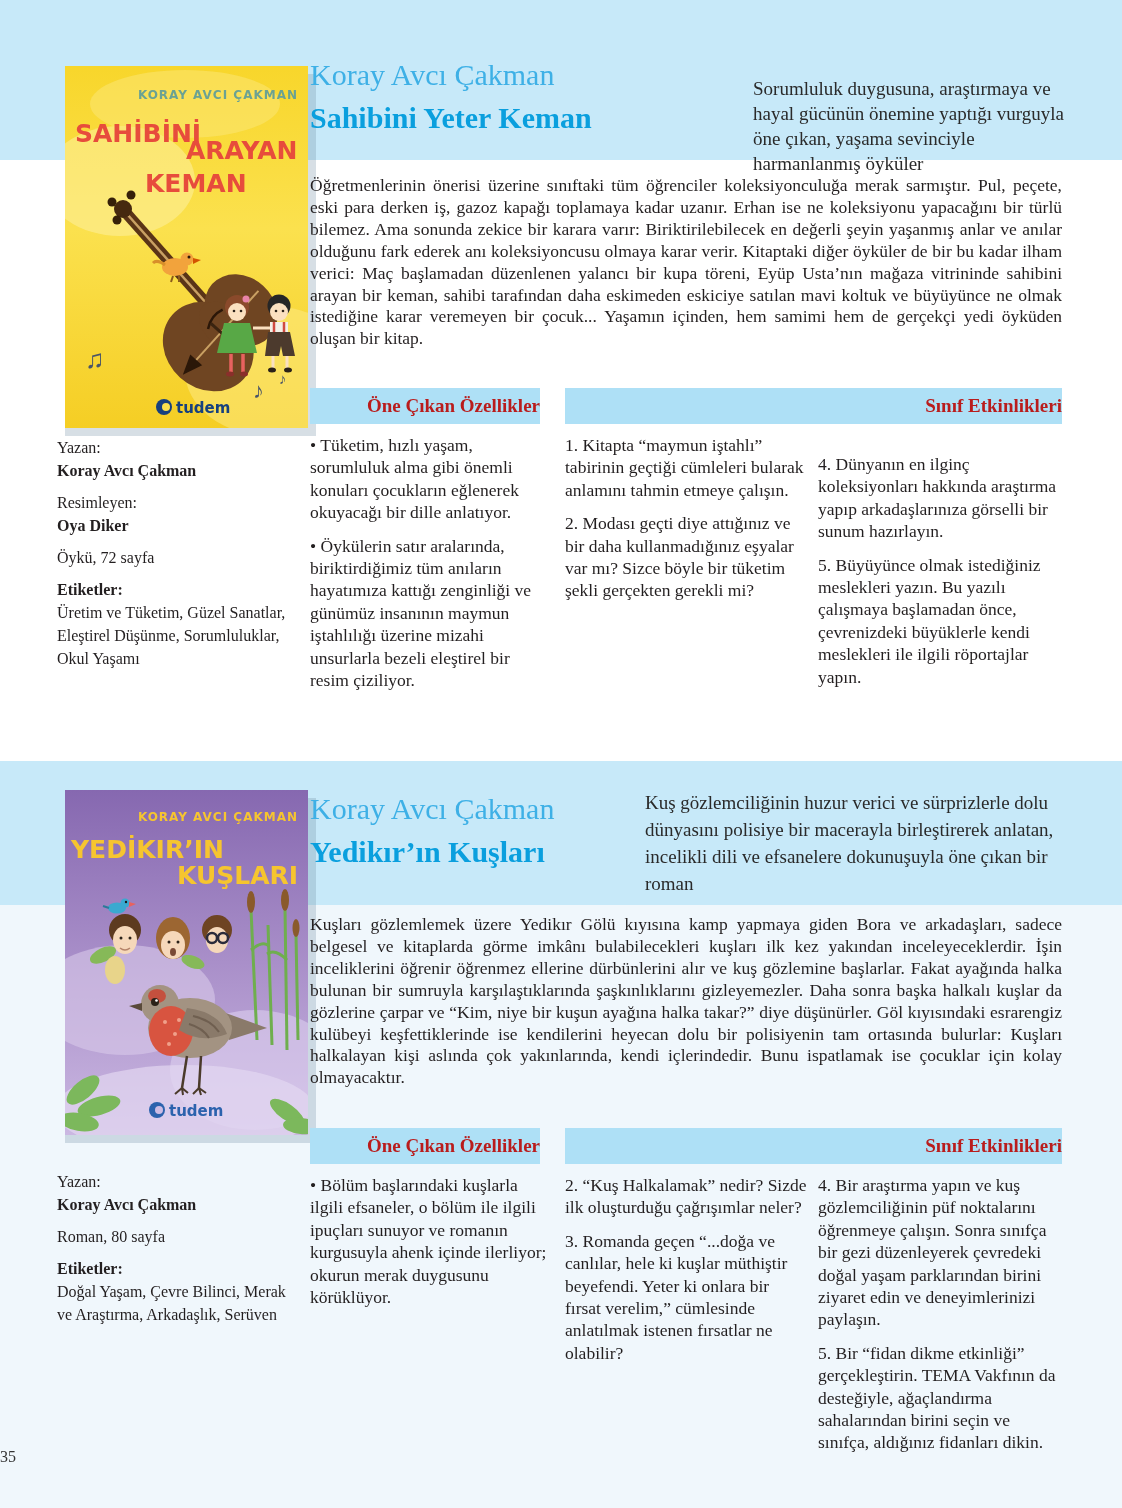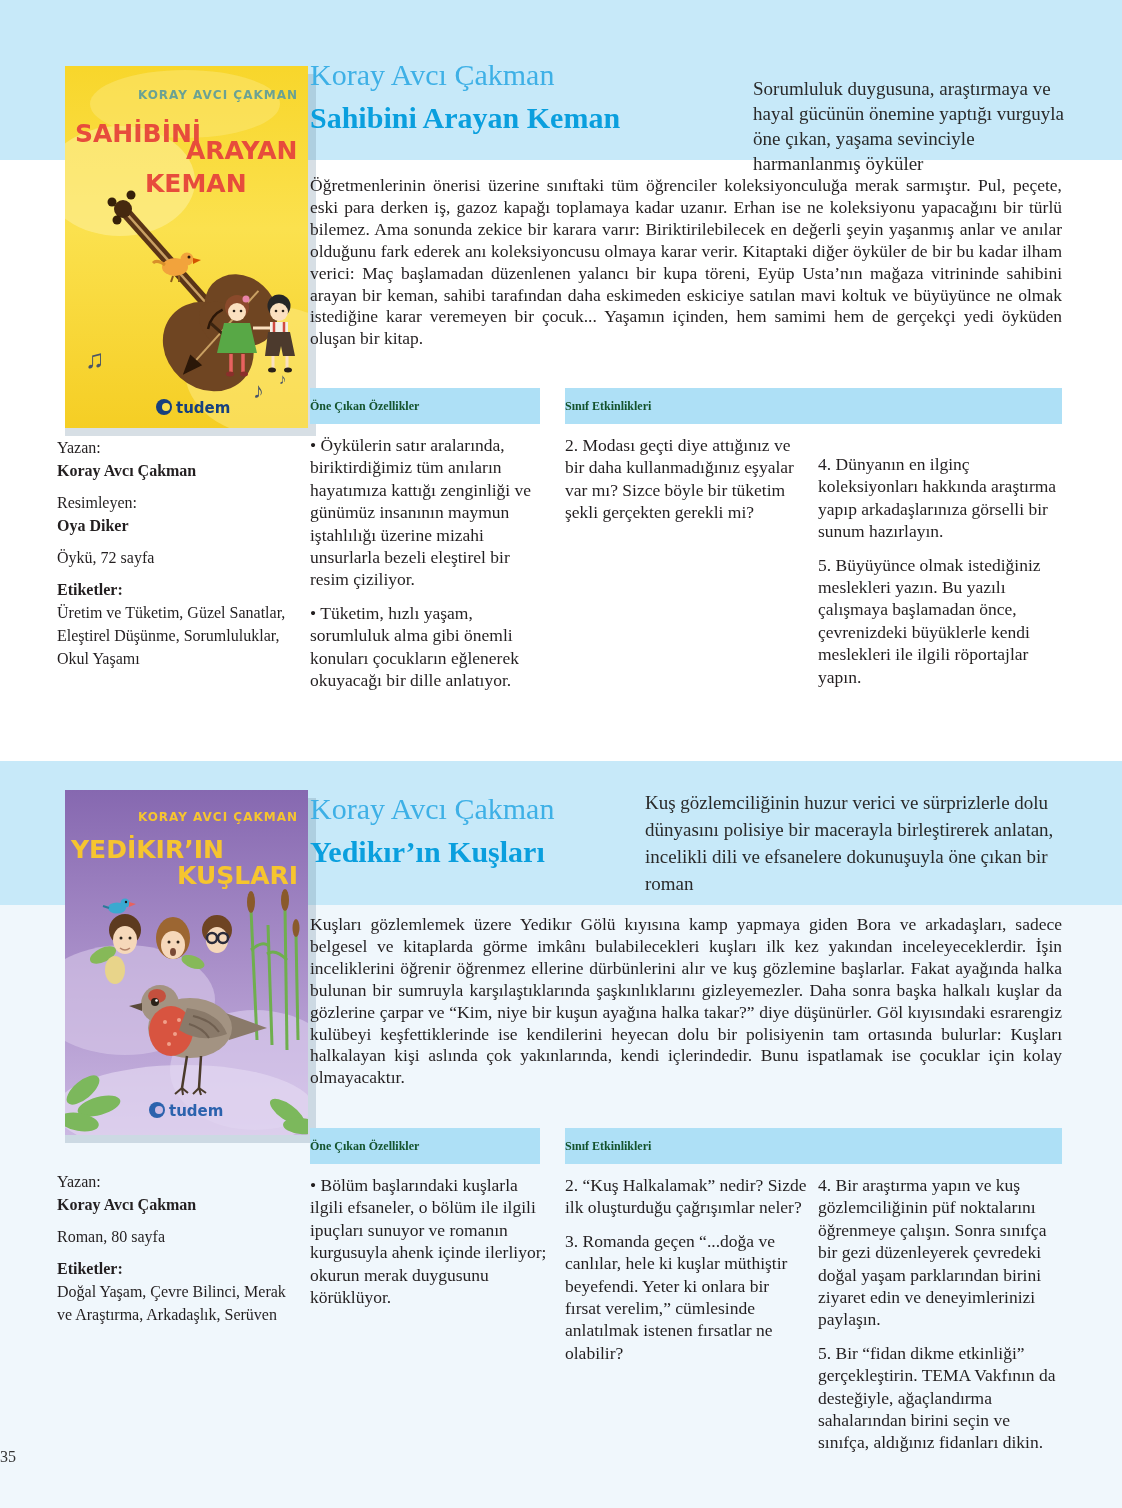--- a/index.html
+++ b/index.html
@@ -8,22 +8,22 @@
   .band{position:absolute;left:0;width:1122px;background:#c7e9f9;}
   .band1{top:0;height:160px;}
   .band2{top:761px;height:144px;}
   .lower-bg{position:absolute;left:0;top:905px;width:1122px;height:603px;background:#f0f7fc;}
   .cover{position:absolute;box-shadow:8px 8px 0 rgba(110,140,160,.28);padding-left:8px;}
   .cover svg{display:block;}
   .author-name{position:absolute;font-size:30px;line-height:36px;color:#3eb0e6;}
   .book-title{position:absolute;font-size:30px;line-height:36px;font-weight:bold;color:#0a9fde;}
   .blurb{position:absolute;font-size:19px;line-height:25px;color:#2a2a2a;}
   .body-text{position:absolute;font-size:17.5px;line-height:21.9px;text-align:justify;hyphens:auto;}
-  .col-header{position:absolute;height:36px;background:#aee0f6;text-align:left;
-              font-weight:bold;font-size:12px;line-height:36px;color:#14532d;}
+  .col-header{position:absolute;height:36px;background:#aee0f6;text-align:right;
+              font-weight:bold;font-size:19px;line-height:36px;color:#b91c1c;}
   .col{position:absolute;font-size:17.5px;line-height:22.4px;text-align:left;hyphens:auto;}
   .col p{margin:0 0 11px 0;}
   .sidebar{position:absolute;font-size:16px;line-height:23px;}
   .sidebar .lbl{margin-top:9px;}
   .sidebar .b{font-weight:bold;}
   .page-num{position:absolute;left:0;top:1448px;width:1122px;text-align:left;font-size:16px;color:#333;}
 </style>
 </head>
 <body>
 
@@ -113,32 +113,33 @@
       <text x="214" y="318" font-size="15" fill="#4a5568">♪</text>
       <g>
         <circle cx="99" cy="341" r="8" fill="#17407e"></circle>
         <circle cx="101" cy="341" r="4" fill="#fbe14e"></circle>
         <text x="111" y="347" font-family="DejaVu Sans, sans-serif" font-size="15" font-weight="bold" fill="#17407e">tudem</text>
       </g>
     </svg>
   </div>
 
   <div class="author-name" style="left:310px;top:57px;">Koray Avcı Çakman</div>
-  <div class="book-title" style="left:310px;top:100px;">Sahibini Arayan Keman</div>
+  <div class="book-title" style="left:310px;top:100px;">Sahibini Yeter Keman</div>
   <div class="blurb" style="left:753px;top:53px;width:312px;margin-top:23px;">Sorumluluk duygusuna, araştırmaya ve hayal gücünün önemine yaptığı vurguyla öne çıkan, yaşama sevinciyle harmanlanmış öyküler</div>
   <div class="body-text" style="left:310px;top:175px;width:752px;">Öğretmenlerinin önerisi üzerine sınıftaki tüm öğrenciler koleksiyonculuğa merak sarmıştır. Pul, peçete, eski para derken iş, gazoz kapağı toplamaya kadar uzanır. Erhan ise ne koleksiyonu yapacağını bir türlü bilemez. Ama sonunda zekice bir karara varır: Biriktirilebilecek en değerli şeyin yaşanmış anlar ve anılar olduğunu fark ederek anı koleksiyoncusu olmaya karar verir. Kitaptaki diğer öyküler de bir bu kadar ilham verici: Maç başlamadan düzenlenen yalancı bir kupa töreni, Eyüp Usta’nın mağaza vitrininde sahibini arayan bir keman, sahibi tarafından daha eskimeden eskiciye satılan mavi koltuk ve büyüyünce ne olmak istediğine karar veremeyen bir çocuk... Yaşamın içinden, hem samimi hem de gerçekçi yedi öyküden oluşan bir kitap.</div>
 
   <div class="col-header" style="left:310px;top:388px;width:230px;">Öne Çıkan Özellikler</div>
   <div class="col-header" style="left:565px;top:388px;width:497px;">Sınıf Etkinlikleri</div>
 
   <div class="col" style="left:310px;top:434px;width:237px;">
+    <p>• Tüketim, hızlı yaşam, sorumluluk alma gibi önemli konuları çocukların eğlenerek okuyacağı bir dille anlatıyor.</p>
     <p>• Öykülerin satır aralarında, biriktirdiğimiz tüm anıların hayatımıza kattığı zenginliği ve günümüz insanının maymun iştahlılığı üzerine mizahi unsurlarla bezeli eleştirel bir resim çiziliyor.</p>
-    <p>• Tüketim, hızlı yaşam, sorumluluk alma gibi önemli konuları çocukların eğlenerek okuyacağı bir dille anlatıyor.</p>
   </div>
   <div class="col" style="left:565px;top:434px;width:242px;">
+    <p>1. Kitapta “maymun iştahlı” tabirinin geçtiği cümleleri bularak anlamını tahmin etmeye çalışın.</p>
     <p>2. Modası geçti diye attığınız ve bir daha kullanmadığınız eşyalar var mı? Sizce böyle bir tüketim şekli gerçekten gerekli mi?</p>
   </div>
   <div class="col" style="left:818px;top:453px;width:246px;">
     <p>4. Dünyanın en ilginç koleksiyonları hakkında araştırma yapıp arkadaşlarınıza görselli bir sunum hazırlayın.</p>
     <p>5. Büyüyünce olmak istediğiniz meslekleri yazın. Bu yazılı çalışmaya başlamadan önce, çevrenizdeki büyüklerle kendi meslekleri ile ilgili röportajlar yapın.</p>
   </div>
 
   <div class="sidebar" style="left:57px;top:436px;width:235px;">
     <div>Yazan:</div>
     <div class="b">Koray Avcı Çakman</div>

